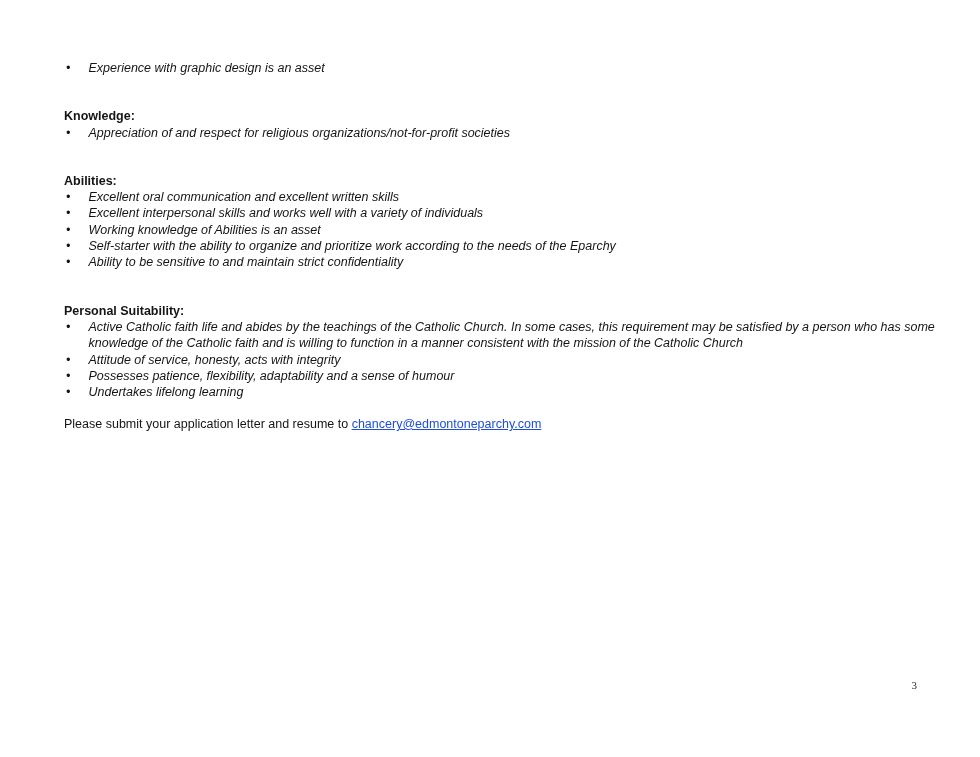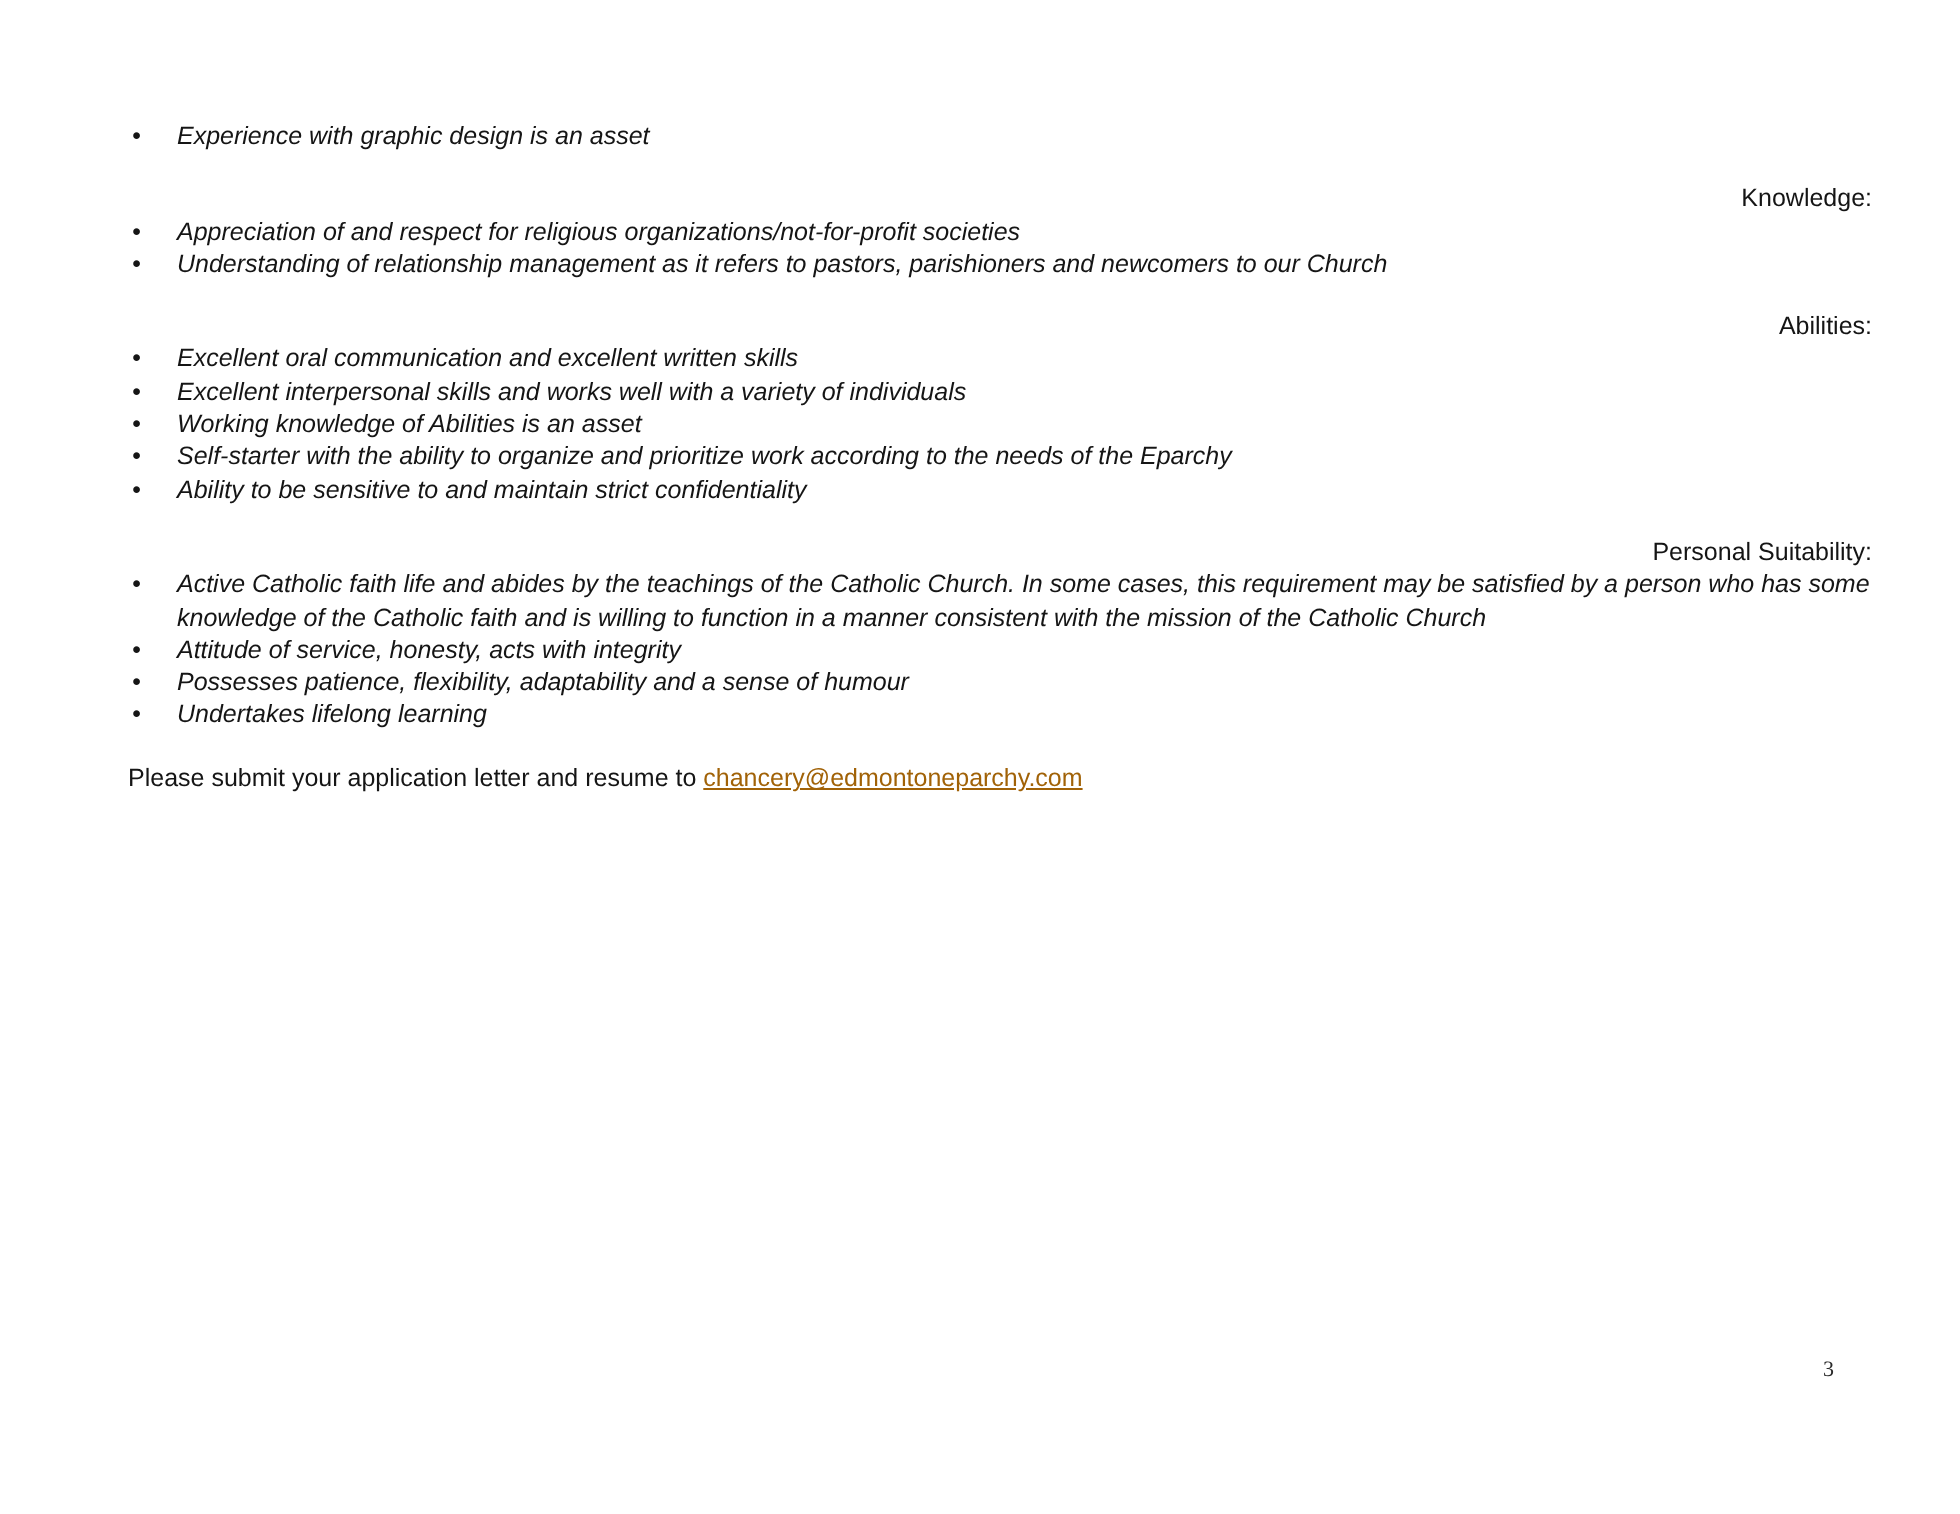--- a/index.html
+++ b/index.html
@@ -13,24 +13,23 @@
     position: relative;
     overflow: hidden;
   }
   .content {
     position: absolute;
     top: 60px;
     left: 64px;
     width: 872px;
   }
   .heading {
-    font-weight: normal;
+    font-weight: bold;
     line-height: 16.3px;
-    margin-top: 15px;
-    text-align: right;
+    margin-top: 32px;
   }
   ul.bullets {
     list-style: none;
     margin: 0;
     padding: 0;
   }
   ul.bullets li {
     position: relative;
     padding-left: 24.5px;
     line-height: 16.3px;
@@ -41,21 +40,21 @@
     position: absolute;
     left: 2px;
     top: 0;
     font-size: 12.5px;
   }
   .para {
     margin: 15.5px 0 0 0;
     line-height: 16.3px;
   }
   a.email-link {
-    color: #a16207;
+    color: #1d4ed8;
     text-decoration: underline;
     cursor: pointer;
   }
   .page-number {
     position: absolute;
     top: 679px;
     right: 63px;
     font-family: "Liberation Serif", "DejaVu Serif", serif;
     font-size: 11px;
     color: #2a2a2a;
@@ -66,21 +65,20 @@
 
 <div class="content">
 
   <ul class="bullets">
     <li>Experience with graphic design is an asset</li>
   </ul>
 
   <div class="heading">Knowledge:</div>
   <ul class="bullets">
     <li>Appreciation of and respect for religious organizations/not-for-profit societies</li>
-    <li>Understanding of relationship management as it refers to pastors, parishioners and newcomers to our Church</li>
   </ul>
 
   <div class="heading">Abilities:</div>
   <ul class="bullets">
     <li>Excellent oral communication and excellent written skills</li>
     <li>Excellent interpersonal skills and works well with a variety of individuals</li>
     <li>Working knowledge of Abilities is an asset</li>
     <li>Self-starter with the ability to organize and prioritize work according to the needs of the Eparchy</li>
     <li>Ability to be sensitive to and maintain strict confidentiality</li>
   </ul>

